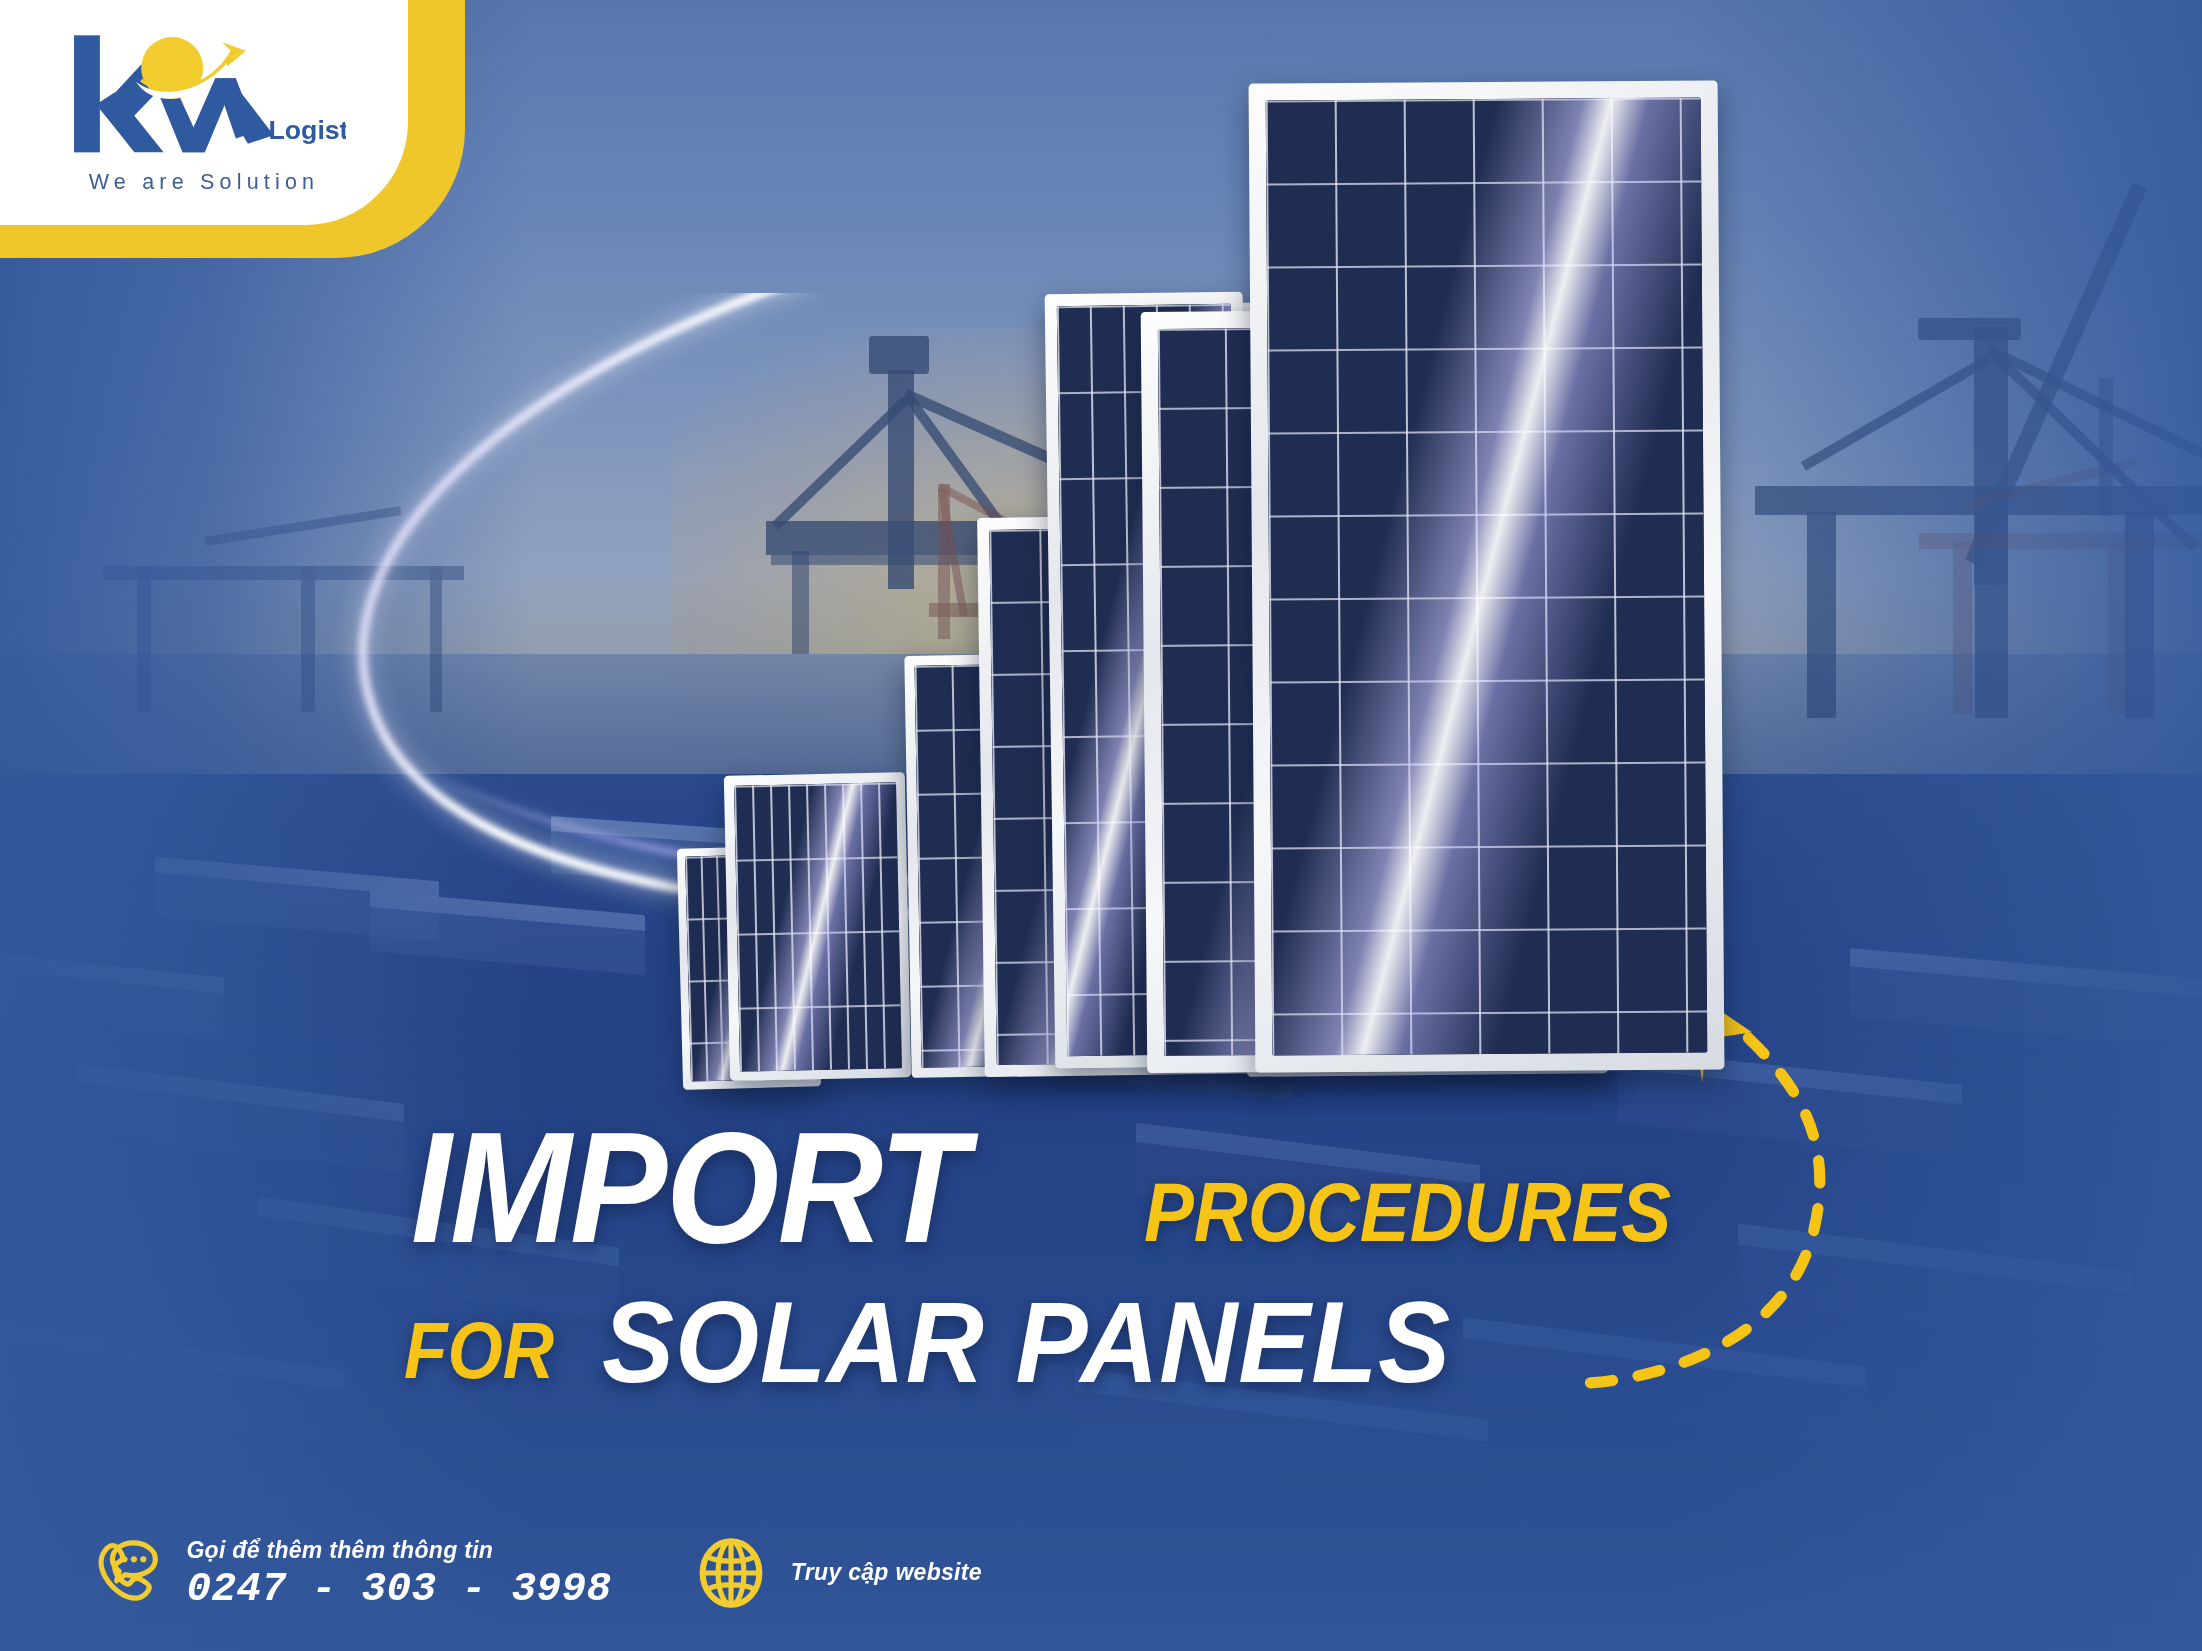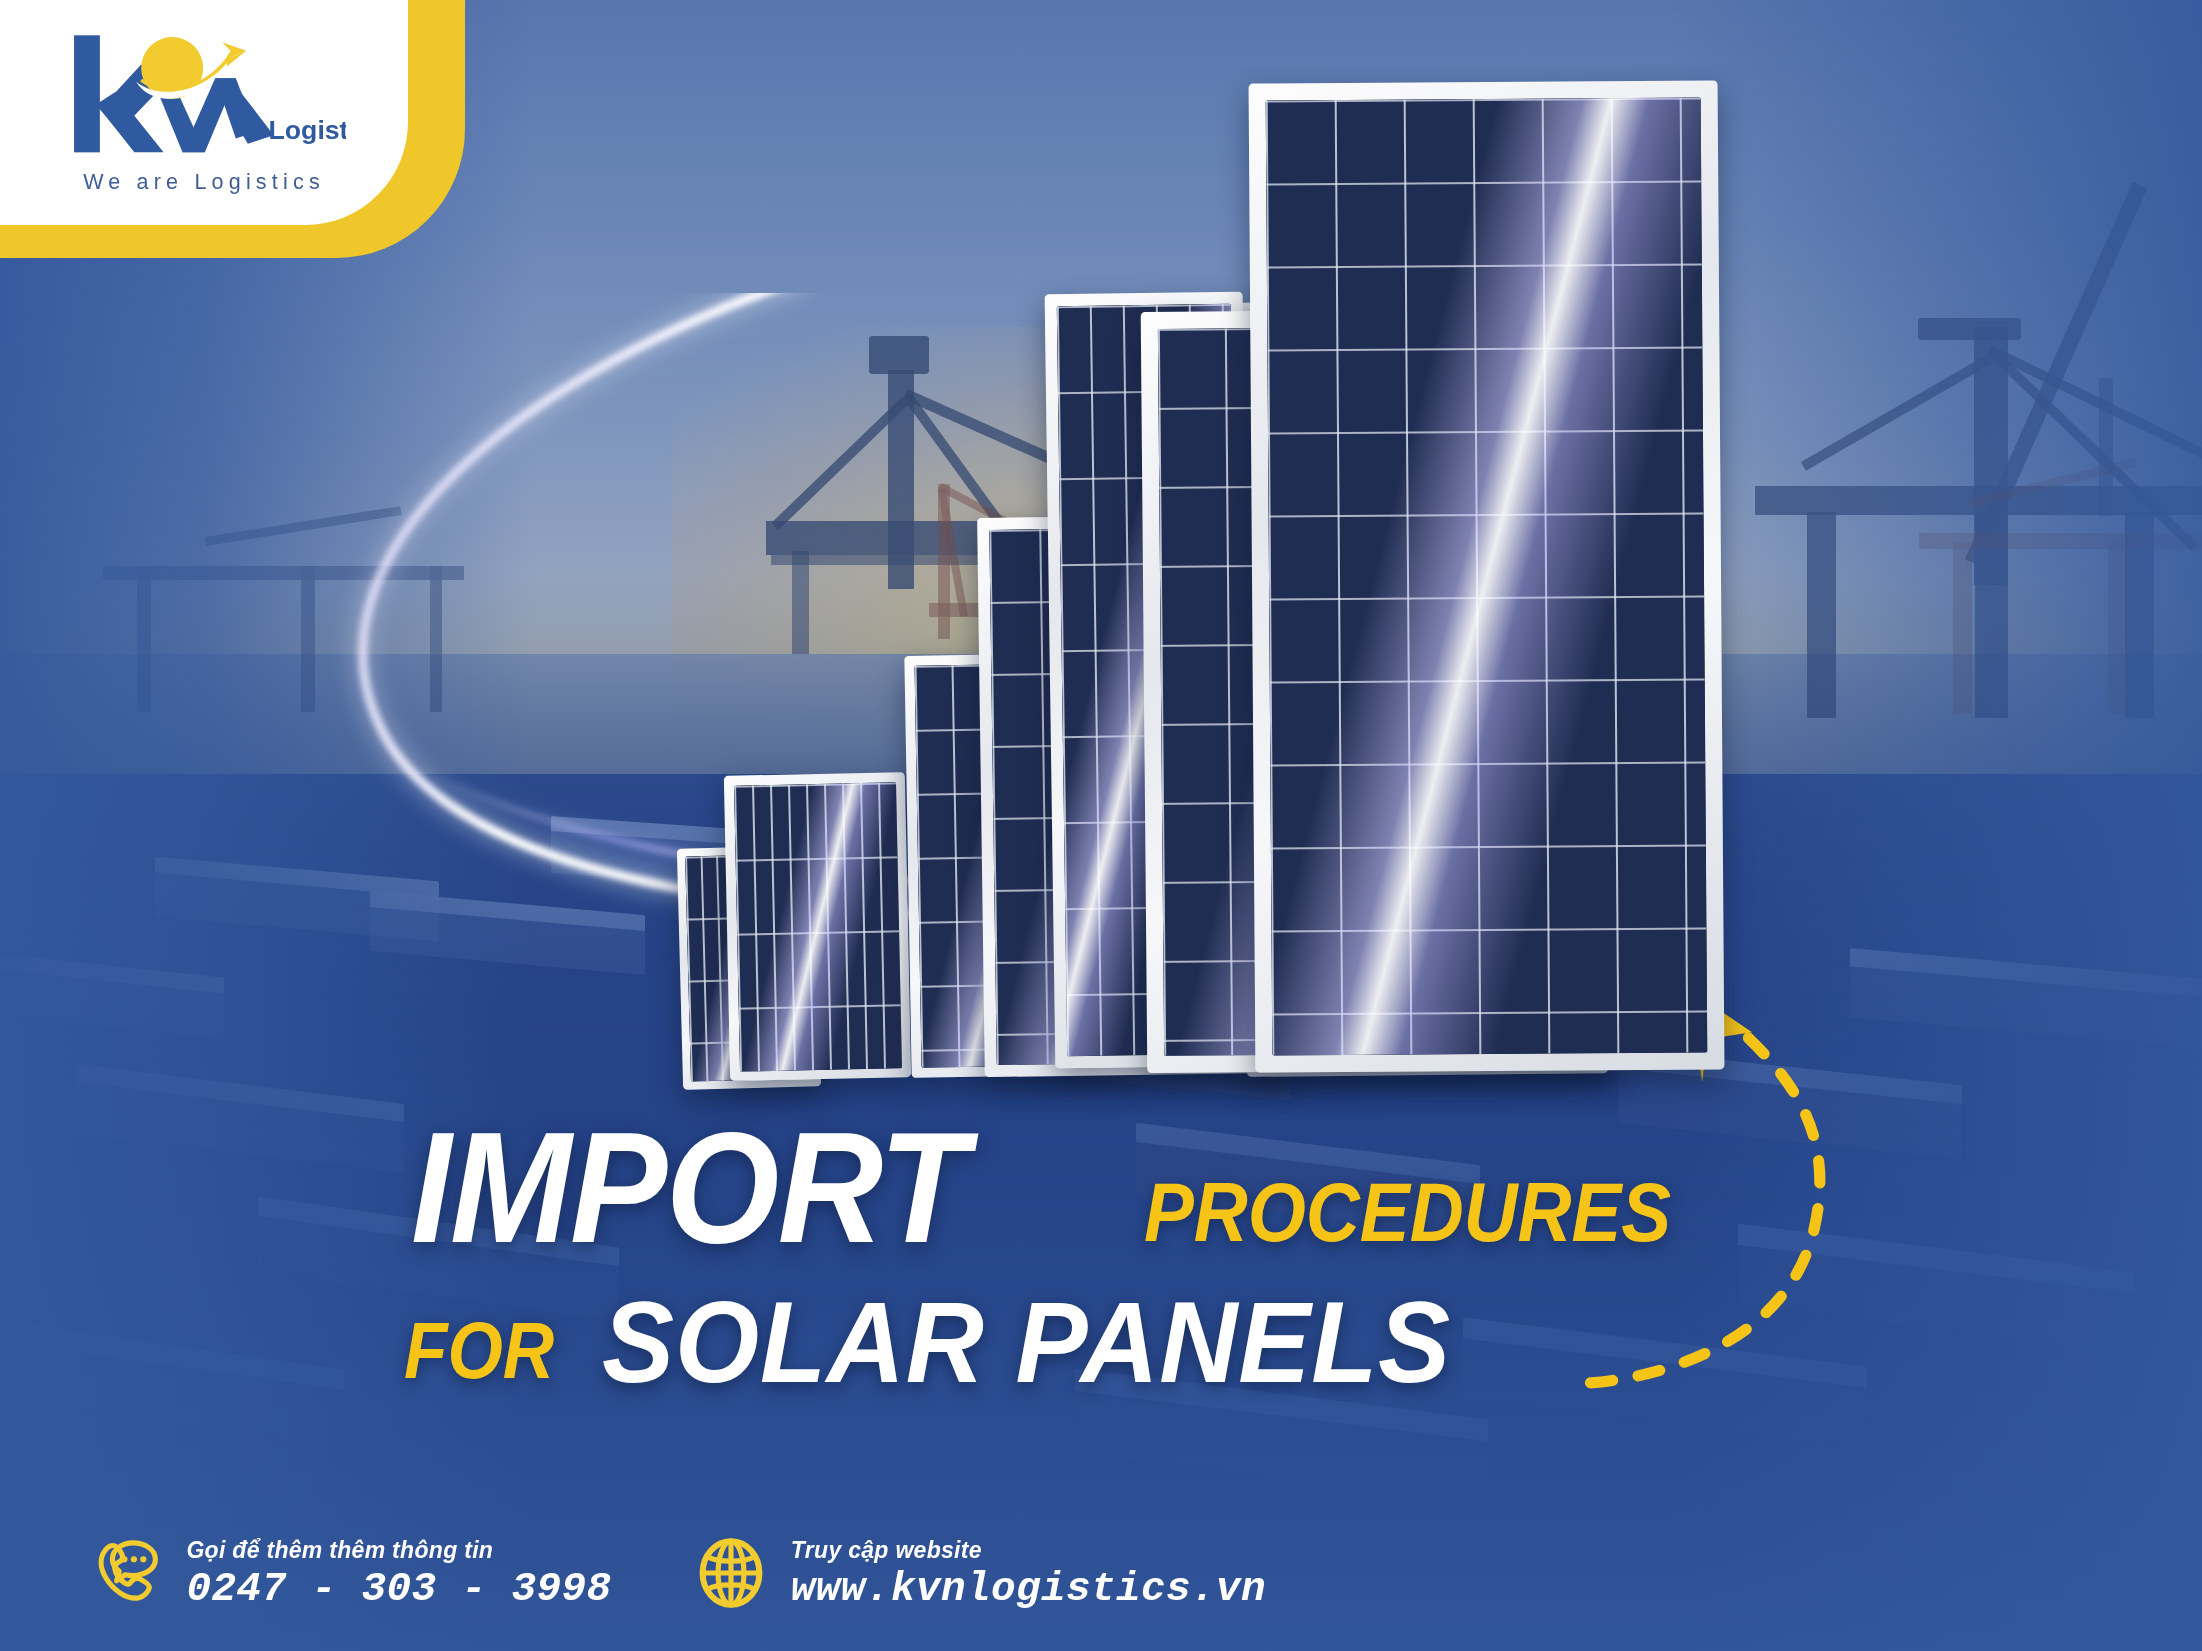--- a/index.html
+++ b/index.html
@@ -425,21 +425,21 @@
           <path d="M86,60 C120,86 176,66 198,26 C176,78 110,98 86,60 Z" fill="#ffffff"></path>
           <path d="M92,58 C124,82 174,64 196,28" fill="none" stroke="#f2cc2f" stroke-width="4"></path>
 
           <polygon points="186,14 214,24 190,34 196,24" fill="#f2cc2f"></polygon>
           <polygon points="214,24 192,42 190,34" fill="#f2cc2f"></polygon>
 
           <text x="240" y="126" font-family="Liberation Sans, sans-serif" font-size="31" font-weight="bold" fill="#2f5aa0">Logistics</text>
         </svg>
       </div>
 
-      <div class="logo-sub">We are Logistics</div>
+      <div class="logo-sub">We are Solution</div>
     </div>
   </div>
 
   <div class="headline">
     <div class="line1">
       <div class="word-import">IMPORT</div>
       <div class="word-procedures">PROCEDURES</div>
     </div>
     <div class="line2">
       <div class="word-for">FOR</div>
@@ -471,20 +471,19 @@
           <ellipse cx="43" cy="43" rx="33" ry="37" fill="none" stroke="#f2cc2f" stroke-width="7"></ellipse>
           <ellipse cx="43" cy="43" rx="15" ry="37" fill="none" stroke="#f2cc2f" stroke-width="6"></ellipse>
           <line x1="10" y1="43" x2="76" y2="43" stroke="#f2cc2f" stroke-width="6"></line>
           <path d="M16,24 C26,31 60,31 70,24" fill="none" stroke="#f2cc2f" stroke-width="6"></path>
           <path d="M16,62 C26,55 60,55 70,62" fill="none" stroke="#f2cc2f" stroke-width="6"></path>
           <line x1="43" y1="6" x2="43" y2="80" stroke="#f2cc2f" stroke-width="6"></line>
         </svg>
       </span>
       <span class="txt">
         <span class="small">Truy cập website</span>
-        <span class="big">www.kvnlogistics.vn</span>
       </span>
     </div>
 
   </div>
 
 </div>
 
 
 </body></html>

